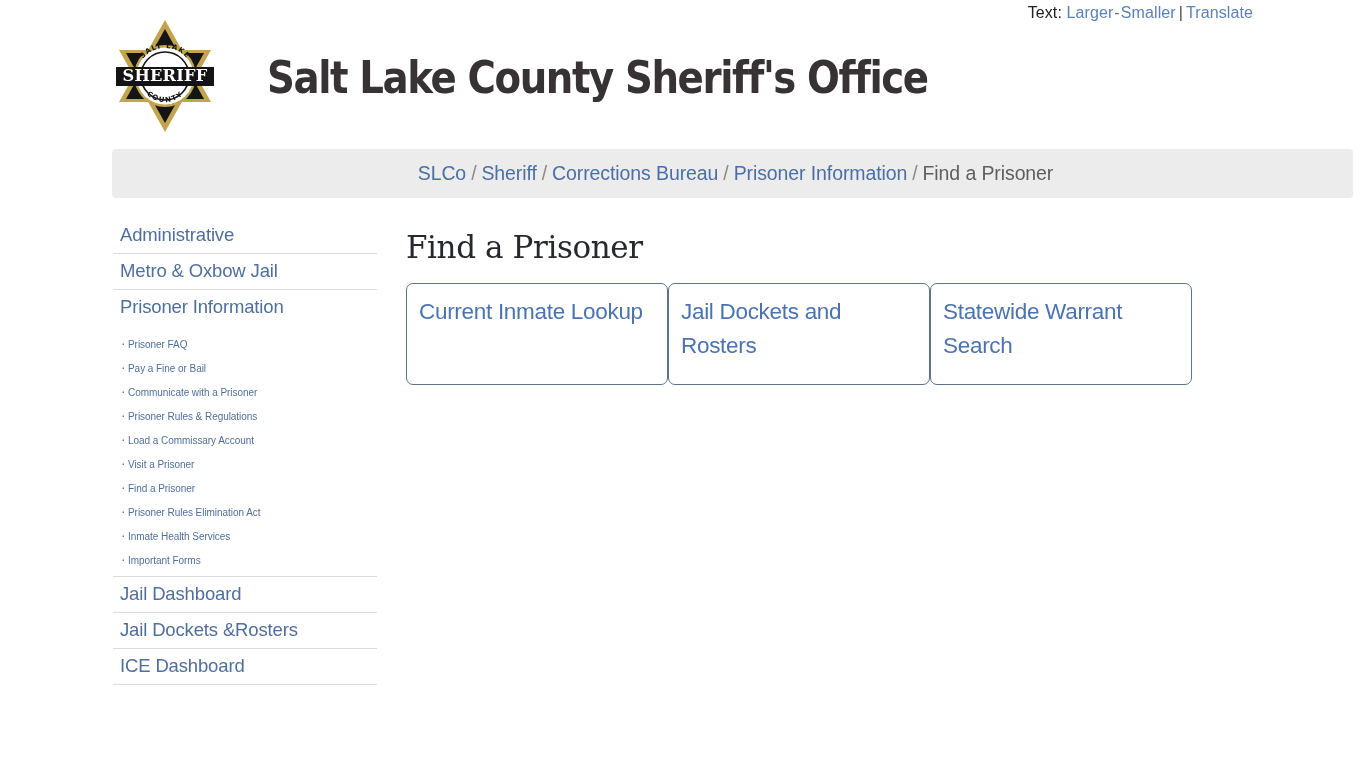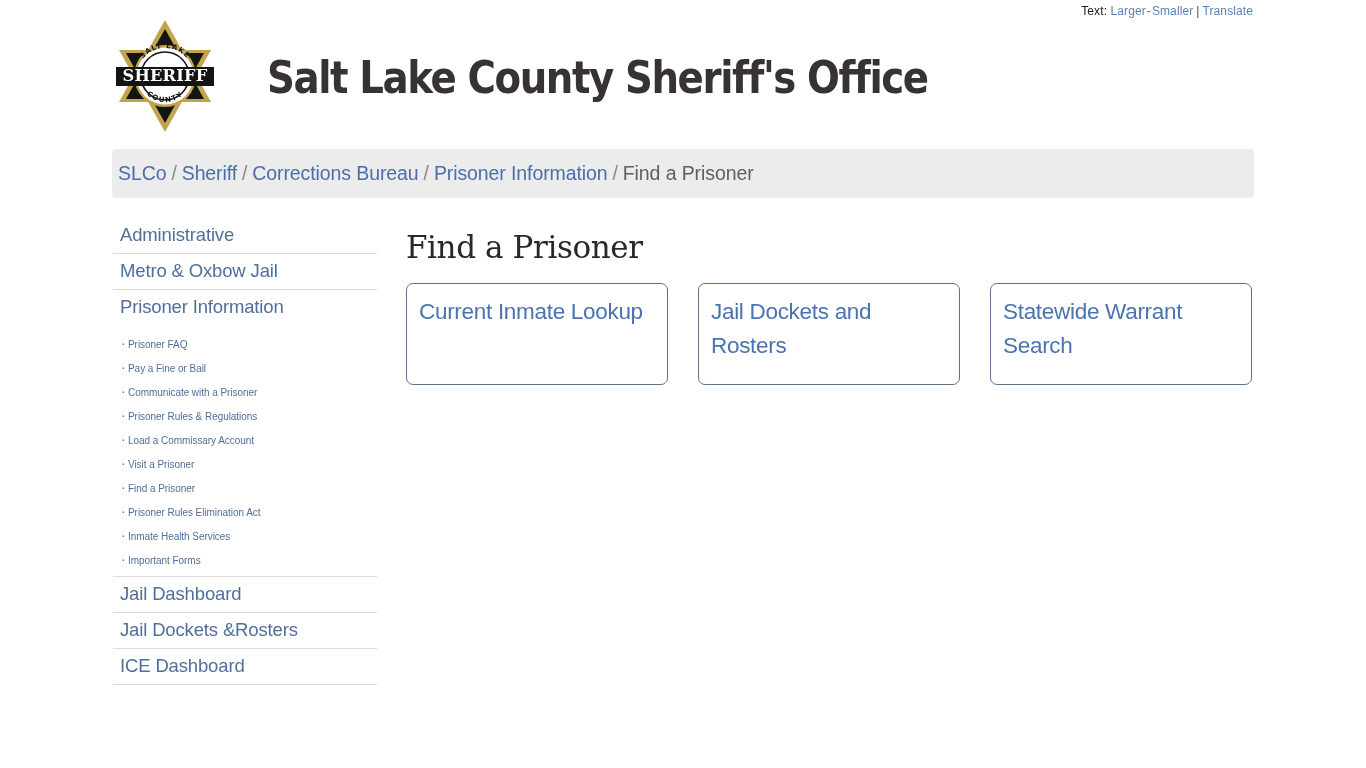--- a/index.html
+++ b/index.html
@@ -12,21 +12,21 @@
     background: #ffffff;
     font-family: "Liberation Sans", sans-serif;
     overflow: hidden;
   }
 
   
   .utility-bar {
     position: absolute;
     top: 4px;
     right: 113px;
-    font-size: 12px;
+    font-size: 16px;
     color: #222222;
     white-space: nowrap;
     letter-spacing: 0.1px;
   }
   .utility-bar a {
     color: #5b82b8;
     text-decoration: none;
   }
   .utility-bar .u-sep { color: #6b6b6b; padding: 0 1px; }
   .utility-bar .u-pipe { color: #4a4a4a; padding: 0 3px; }
@@ -59,27 +59,28 @@
     transform-origin: left center;
     white-space: nowrap;
     line-height: 58px;
   }
 
   
   .breadcrumb-bar {
     position: absolute;
     left: 112px;
     top: 149px;
-    width: 1142px;
+    width: 1241px;
     height: 49px;
     background: #ececec;
     border-radius: 4px;
     display: flex;
     align-items: center;
     padding-left: 6px;
+    justify-content: center;
   }
   .breadcrumb {
     font-size: 19.5px;
     color: #5a5a5a;
     white-space: nowrap;
     letter-spacing: -0.1px;
   }
   .breadcrumb a {
     color: #4a6fa8;
     text-decoration: none;
@@ -148,21 +149,20 @@
     font-family: "DejaVu Serif", serif;
     font-size: 31px;
     font-weight: normal;
     color: #26282c;
     margin: 0;
     letter-spacing: -0.4px;
     line-height: 42px;
   }
   .card-row {
     display: flex;
-    gap: 30px;
     margin-top: 15px;
   }
   .card {
     width: 262px;
     height: 102px;
     border: 1.6px solid #5e7288;
     border-radius: 7px;
     background: #ffffff;
     padding: 11px 13px 0 12px;
     text-decoration: none;

